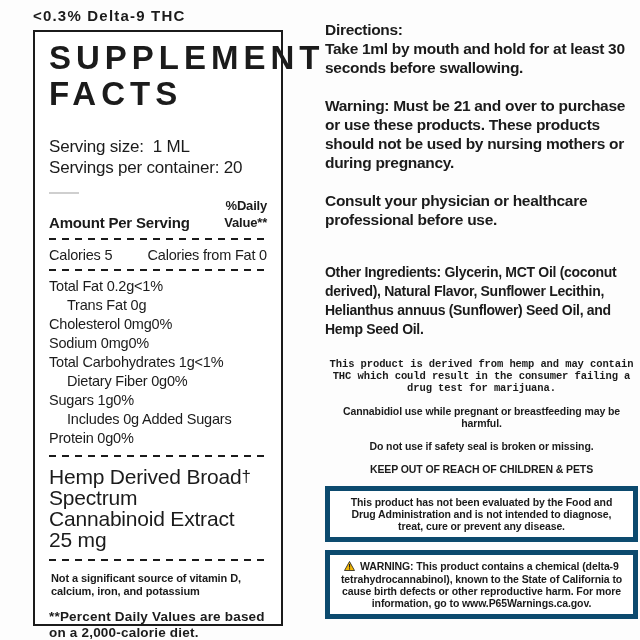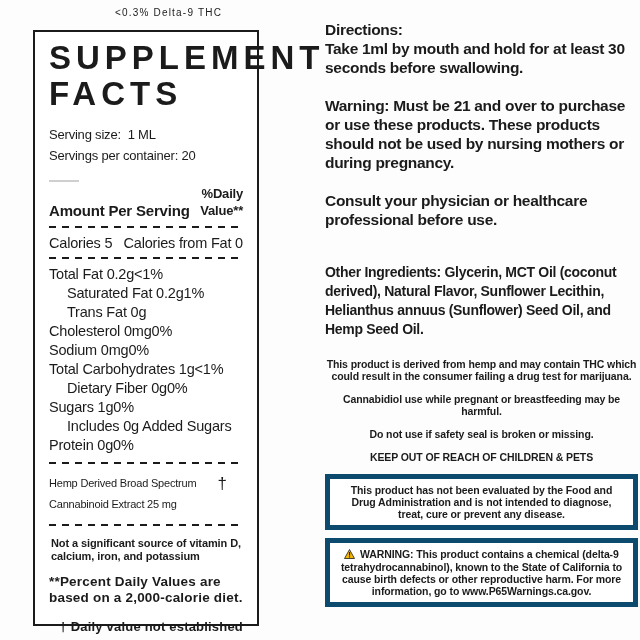--- a/index.html
+++ b/index.html
@@ -8,59 +8,59 @@
     background:#fdfdfd;color:#1b1b1b;
     font-family:"Liberation Sans",sans-serif;
     -webkit-font-smoothing:antialiased;
     overflow:hidden;
   }
   .pre{white-space:pre-wrap;}
 
   
   .thc-note{
     position:absolute;top:7px;left:33px;width:271px;
-    text-align:center;font-size:10px;font-weight:400;letter-spacing:1.2px;
+    text-align:left;font-size:15px;font-weight:700;letter-spacing:1.2px;
   }
 
   
   .facts-box{
-    position:absolute;left:33px;top:30px;width:226px;height:596px;
+    position:absolute;left:33px;top:30px;width:250px;height:596px;
     border:2px solid #1b1b1b;background:#fff;
     padding:8px 14px;box-sizing:border-box;
   }
   .sf-title{font-size:33px;line-height:36px;font-weight:700;letter-spacing:5px;}
-  .serving-block{margin-top:12px;font-size:13px;line-height:21px;font-weight:400;letter-spacing:-0.2px;}
+  .serving-block{margin-top:24px;font-size:17px;line-height:21px;font-weight:400;letter-spacing:-0.2px;}
   .gray-tick{width:30px;height:2px;background:#cfcfcf;margin:14px 0 3px 0;}
   .aps-header{display:flex;justify-content:space-between;align-items:flex-end;}
   .aps-left{font-size:15px;font-weight:700;letter-spacing:-0.2px;}
   .aps-right{font-size:13px;line-height:17px;font-weight:700;text-align:right;letter-spacing:-0.2px;}
   .dash{
     height:2px;background:repeating-linear-gradient(90deg,#1b1b1b 0 7px,transparent 7px 13px);
   }
   .dash.d1{margin:7px 0 6px 0;}
   .dash.d2{margin:5px 0 6px 0;}
   .dash.d3{margin:7px 0 9px 0;}
   .dash.d4{margin:9px 0 11px 0;}
   .cal-row{display:flex;justify-content:space-between;font-size:14.5px;line-height:18px;letter-spacing:-0.2px;}
   .nut-row{display:flex;justify-content:flex-start;font-size:14.5px;line-height:19px;letter-spacing:-0.2px;}
   .nut-row .name.indent{padding-left:18px;}
   .hemp-row{display:flex;justify-content:space-between;}
-  .hemp-name{font-size:11px;line-height:21px;letter-spacing:-0.2px;}
+  .hemp-name{font-size:21px;line-height:21px;letter-spacing:-0.2px;}
   .hemp-dagger{font-size:17px;line-height:21px;padding-right:16px;}
   .small-note{font-size:11px;line-height:13px;font-weight:700;letter-spacing:-0.1px;padding-left:2px;}
   .percent-note{margin-top:11px;font-size:13.5px;line-height:16px;font-weight:700;letter-spacing:0.2px;}
   .dagger-note{margin-top:13px;font-size:13px;font-weight:700;letter-spacing:0.2px;text-align:right;}
 
   
   .right-col{position:absolute;left:325px;top:20px;width:313px;}
   .para{font-size:15.5px;line-height:19px;font-weight:700;letter-spacing:-0.3px;margin:0 0 19px 0;}
   .para.tight{margin-bottom:0;}
   .para.ingredients{font-size:14px;line-height:19px;margin-top:34px;}
   .cnote{font-size:10.5px;line-height:12px;font-weight:700;text-align:center;margin:0 0 11px 0;letter-spacing:-0.1px;}
-  .cnote.two{margin-top:9px;}
+  .cnote.two{margin-top:9px;font-family:Liberation Mono, monospace;}
   .legal-box{
     border:5px solid #0c4a6e;background:#fff;
     font-size:10.5px;line-height:12px;font-weight:700;text-align:center;
     padding:5px 8px;margin:0 0 8px 0;letter-spacing:-0.1px;
   }
   .warn-icon{display:inline-block;vertical-align:-1px;margin-right:2px;}
 </style>
 </head>
 <body>
 
@@ -92,24 +92,20 @@
   <div class="cal-row">
     <span>Calories 5</span>
     <span>Calories from Fat 0</span>
   </div>
 
   <div class="dash d2"></div>
 
   <div class="nut-row">
     <span class="name">Total Fat 0.2g</span>
     <span class="val">&lt;1%</span>
-  </div>
-  <div class="nut-row">
-    <span class="name indent">Saturated Fat 0.2g</span>
-    <span class="val">1%</span>
   </div>
   <div class="nut-row">
     <span class="name indent">Trans Fat 0g</span>
     <span class="val"></span>
   </div>
   <div class="nut-row">
     <span class="name">Cholesterol 0mg</span>
     <span class="val">0%</span>
   </div>
   <div class="nut-row">

